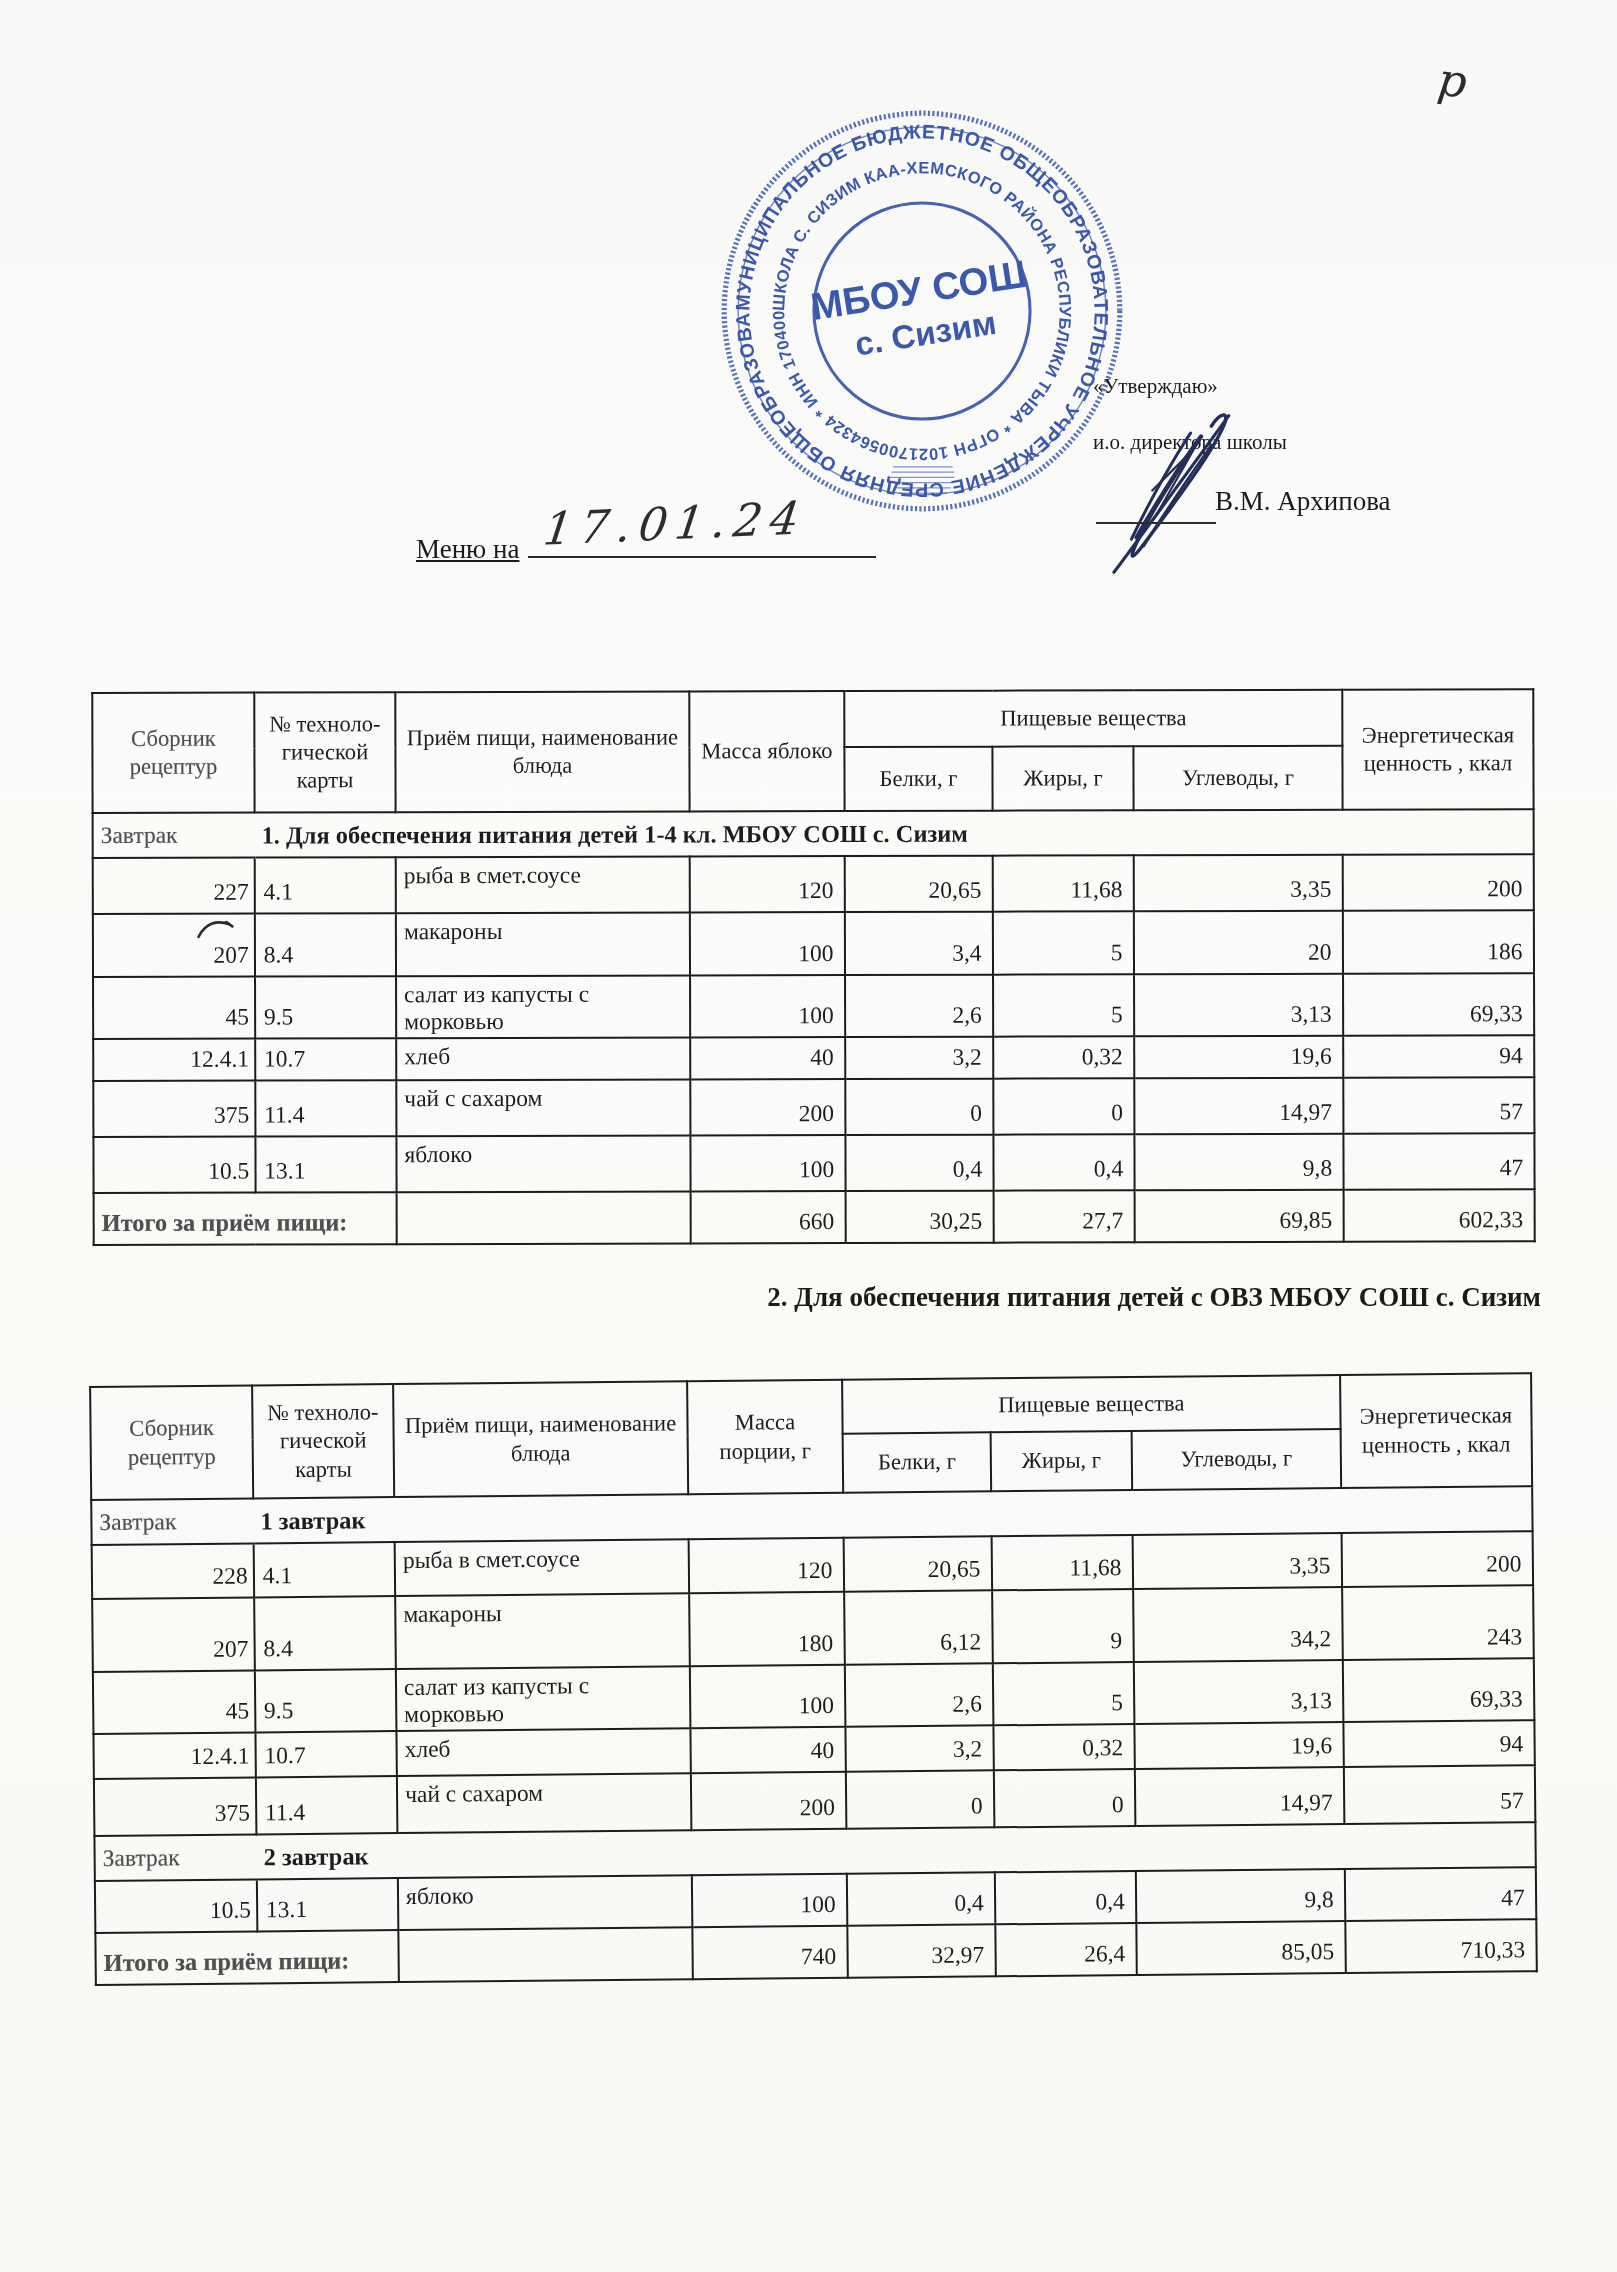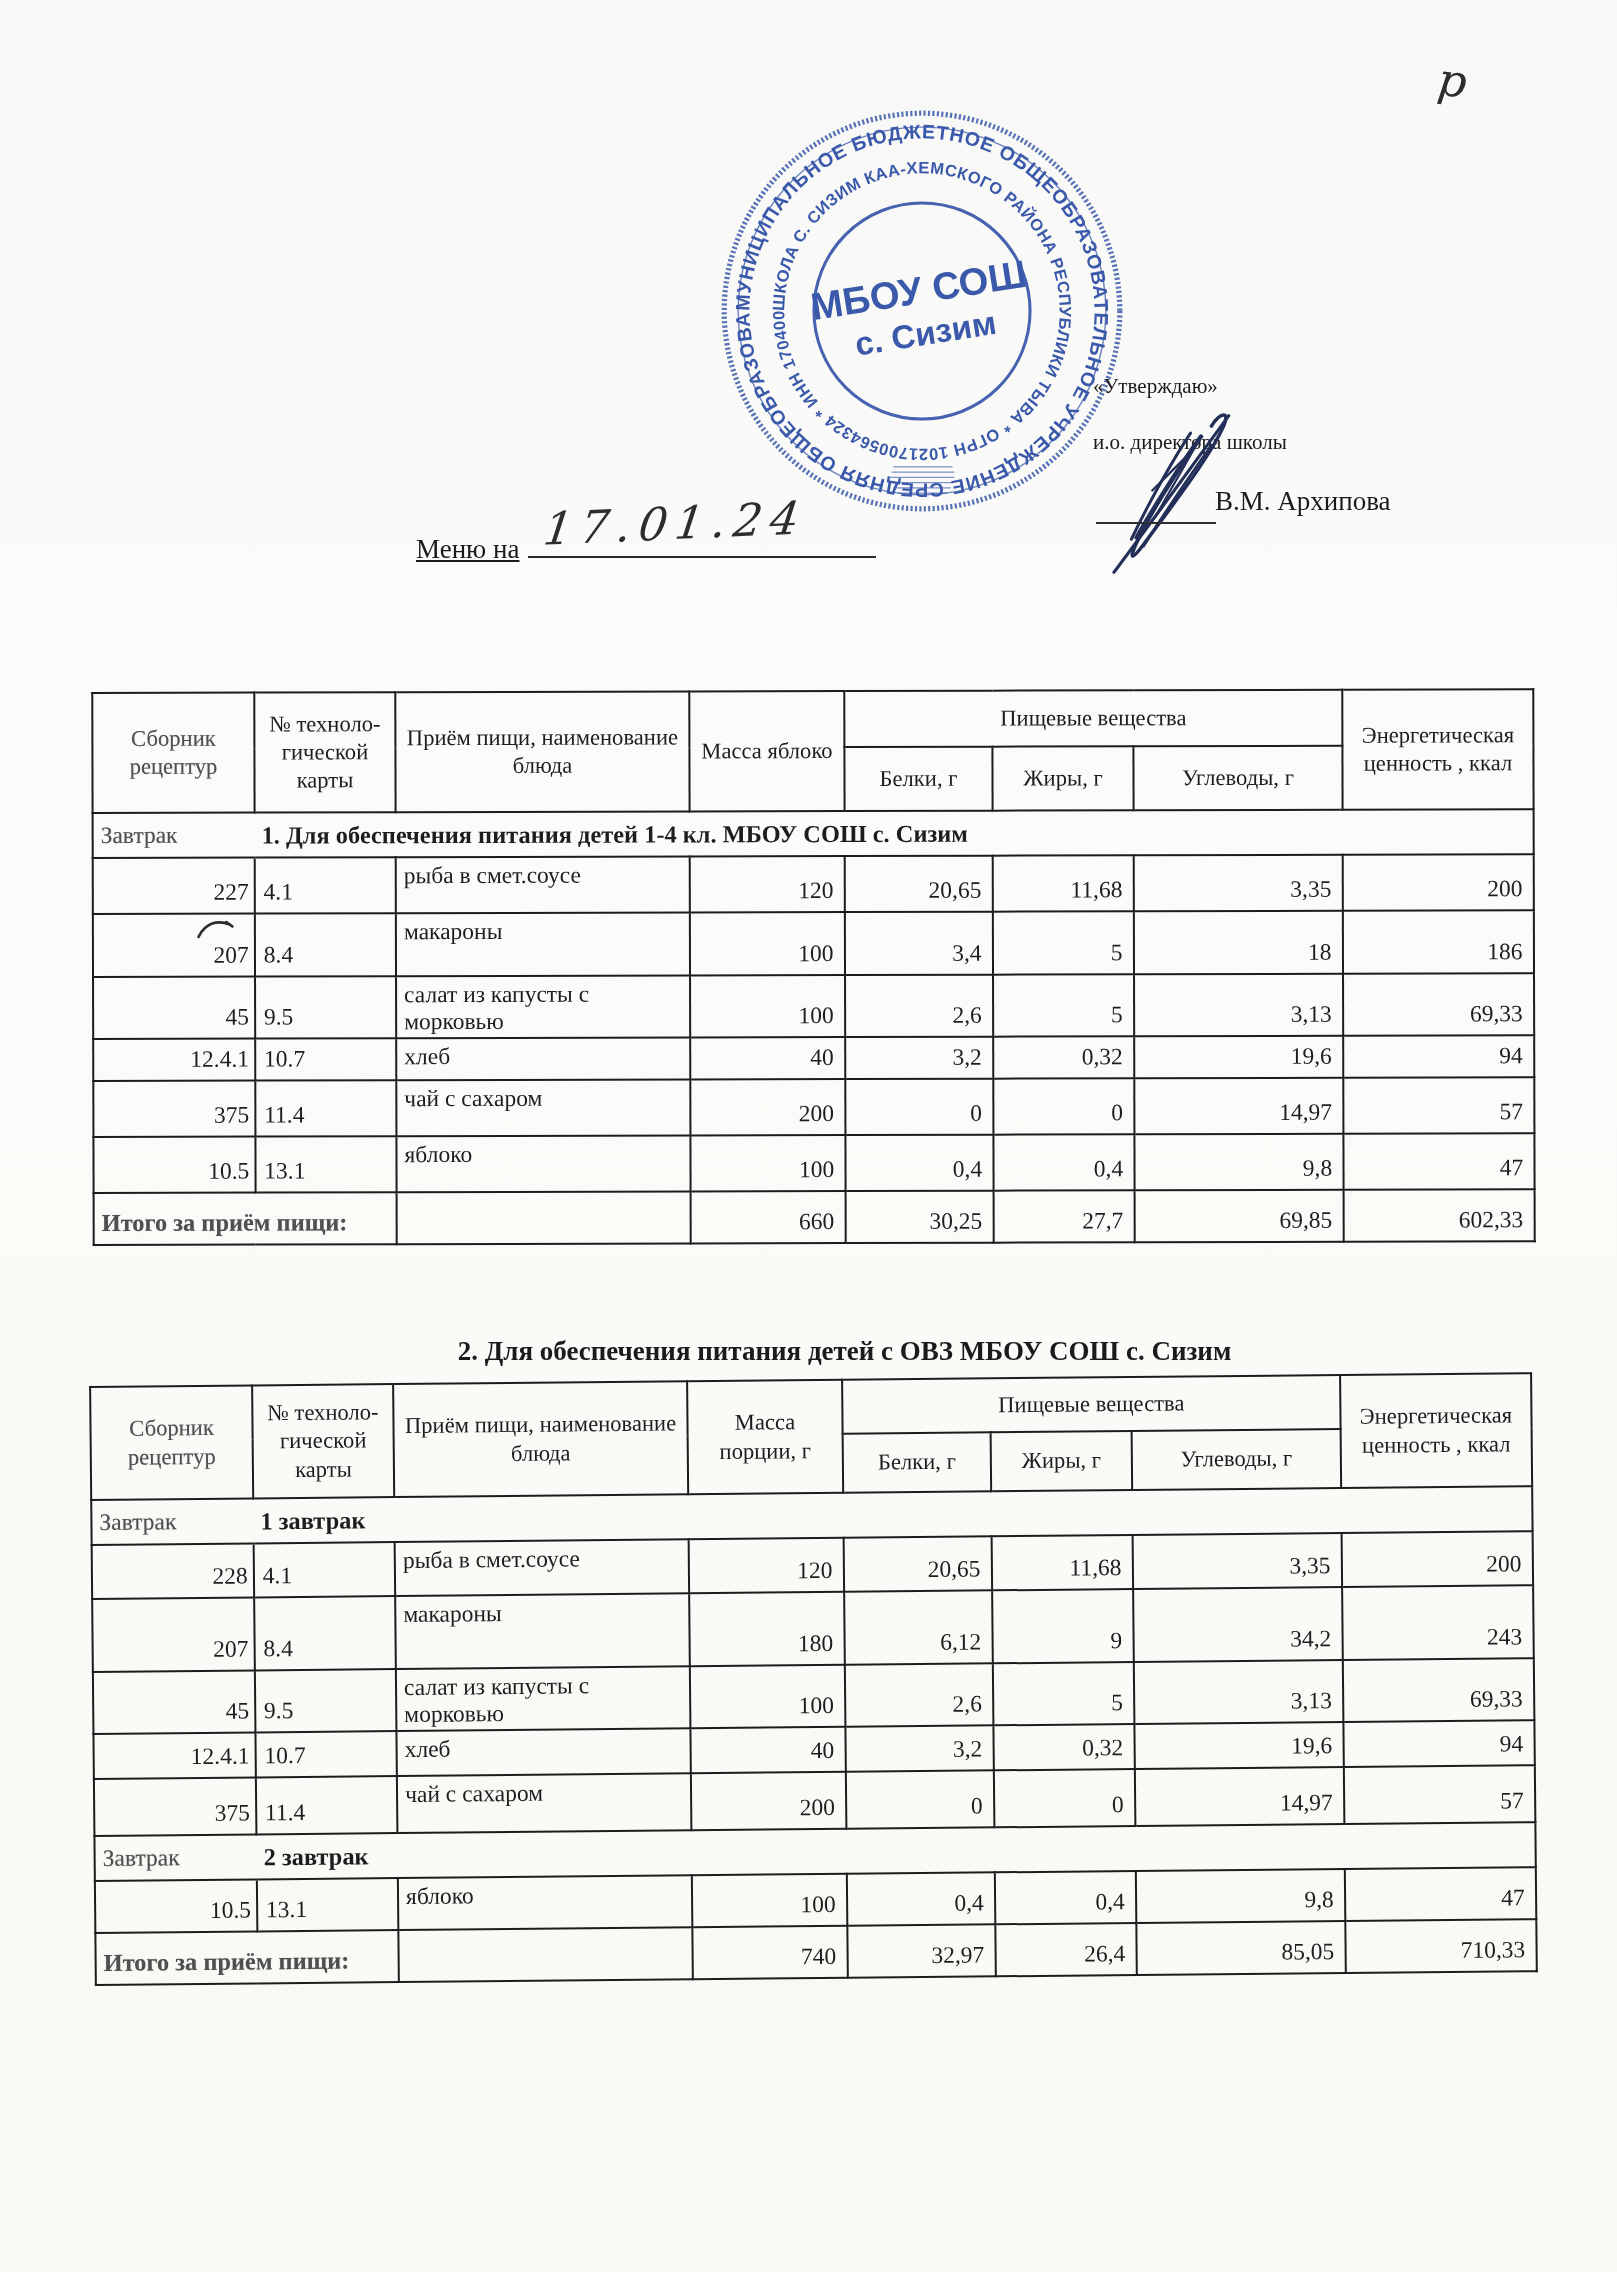--- a/index.html
+++ b/index.html
@@ -30,21 +30,21 @@
     margin-left:8.7px; vertical-align:baseline; position:relative; height:35px;
   }
   .hand-date {
     position:absolute; left:15.7px; top:-24.4px; font-family:"DejaVu Serif", serif;
     font-style:italic; font-size:45px; letter-spacing:7.8px; color:#2e2d2c;
     transform:rotate(-2.5deg) skewX(-10deg); white-space:nowrap;
   }
   
   .doc-title { position:absolute; left:148px; width:1393px; text-align:center; font-weight:bold; font-size:27px; }
   .t1 { top:576px; }
-  .t2 { top:1336px; }
+  .t2 { top:1282px;text-align:right; }
   
   table.menu-table {
     position:absolute; left:92px; width:1441px; border-collapse:collapse; table-layout:fixed;
     font-size:23.5px; color:#1d1d1d;
   }
   .tb1 { top:692px; transform:rotate(-0.15deg); transform-origin:0 50%; }
   .tb2 { top:1386px; transform:rotate(-0.55deg); transform-origin:0 50%; }
   .menu-table th, .menu-table td { border:2.2px solid #1c1c1c; padding:1.7px 7px; }
   .menu-table thead th { font-weight:normal; font-size:22.6px; text-align:center; vertical-align:middle; line-height:1.25; }
   .faded { color:#4f4f4f; text-shadow:0 0 0.9px rgba(60,60,60,.35); }
@@ -163,21 +163,21 @@
         <td class="num">3,35</td>
         <td class="num">200</td>
       </tr>
       <tr style="height:63px">
         <td class="recipe">207</td>
         <td class="card">8.4</td>
         <td class="dish">макароны</td>
         <td class="num">100</td>
         <td class="num">3,4</td>
         <td class="num">5</td>
-        <td class="num">18</td>
+        <td class="num">20</td>
         <td class="num">186</td>
       </tr>
       <tr style="height:57px">
         <td class="recipe">45</td>
         <td class="card">9.5</td>
         <td class="dish">салат из капусты с морковью</td>
         <td class="num">100</td>
         <td class="num">2,6</td>
         <td class="num">5</td>
         <td class="num">3,13</td>

